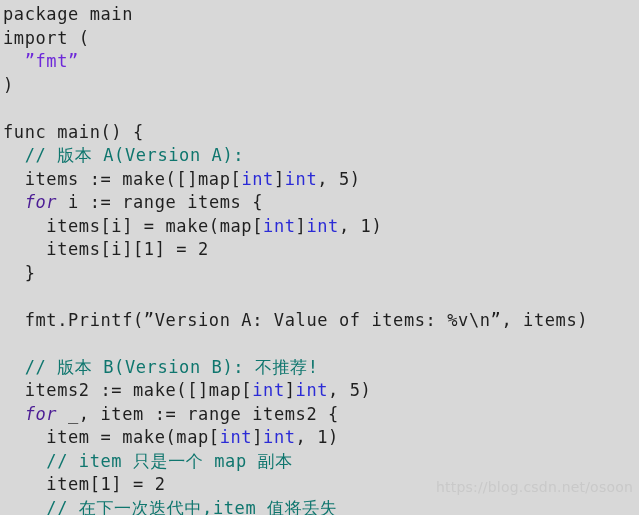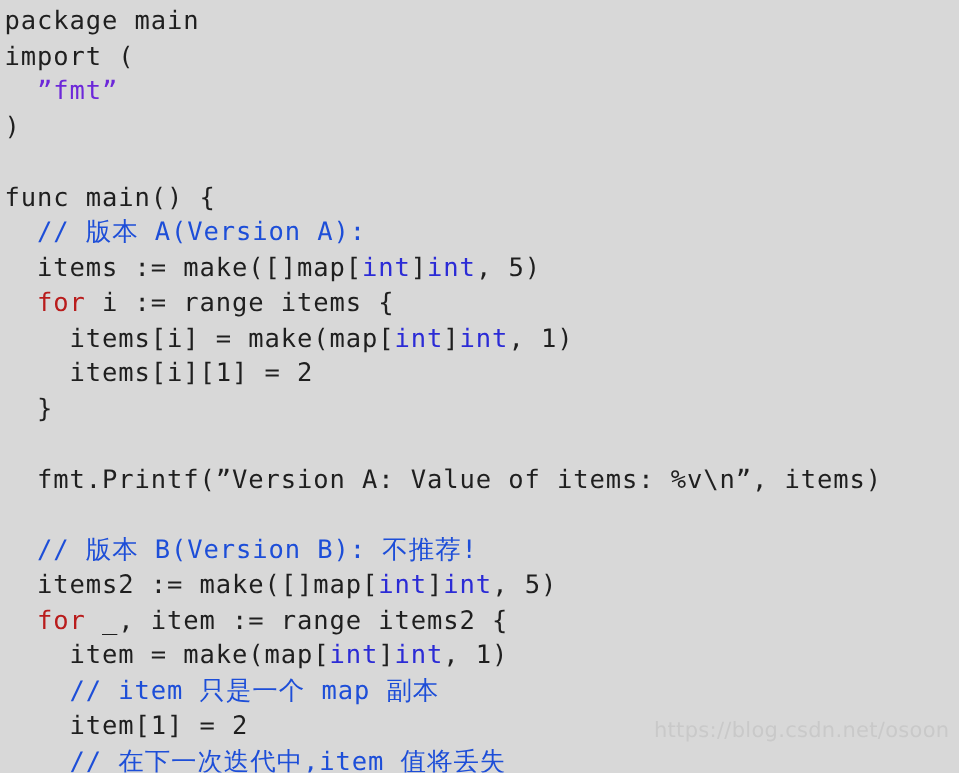--- a/index.html
+++ b/index.html
@@ -40,23 +40,23 @@
   }
 
   .ln {
     display: block;
     height: 23.5px;
     white-space: pre;
   }
 
   
   .tok-plain   { color: #1f1f1f; margin-top: 16px; }
-  .tok-kw      { color: #b91c1c; }
+  .tok-kw      { color: #4c1d95; font-style: italic; }
   .tok-type    { color: #2b2bd6; text-align: center; }
-  .tok-comment { color: #1d4ed8; }
+  .tok-comment { color: #0f766e; }
   .tok-str     { color: #6d28d9; }
 
   #watermark {
     position: absolute;
     right: 6px;
     bottom: 20px;
     font-family: "DejaVu Sans", "Liberation Sans", sans-serif;
     font-size: 14px;
     letter-spacing: 0.2px;
     color: #c9c9c9;

